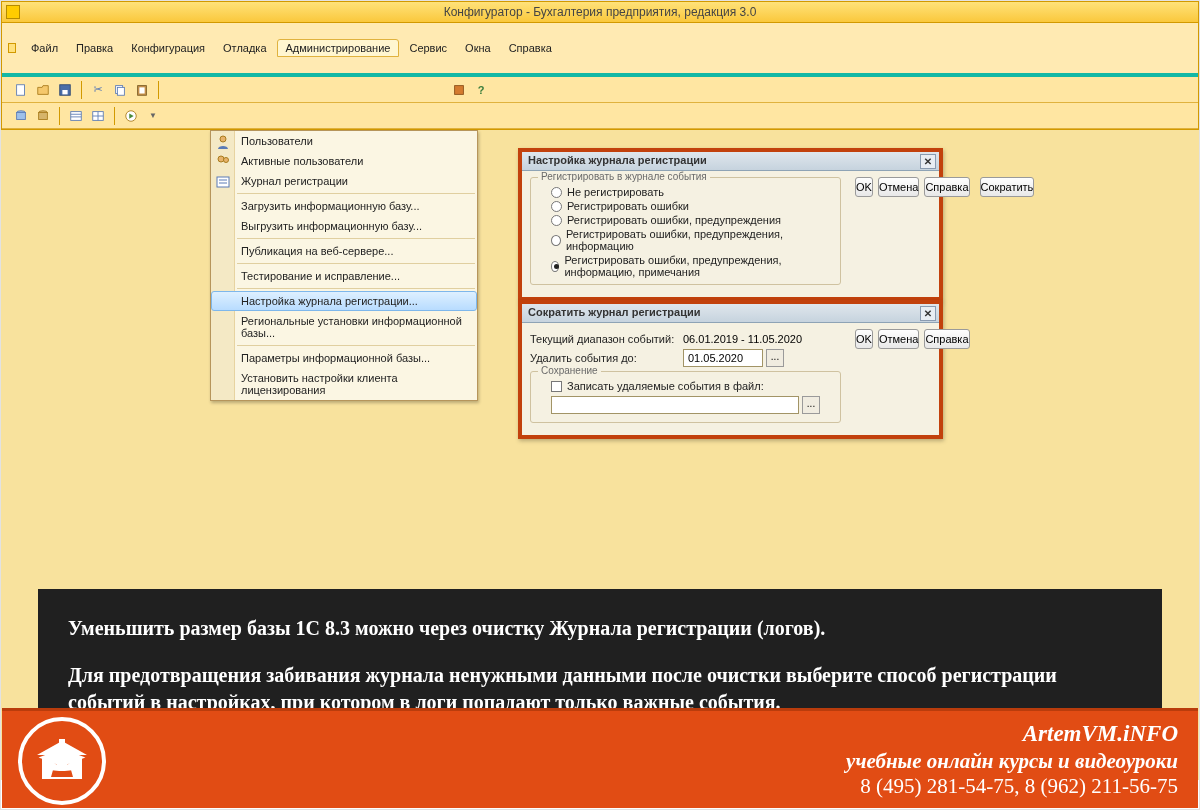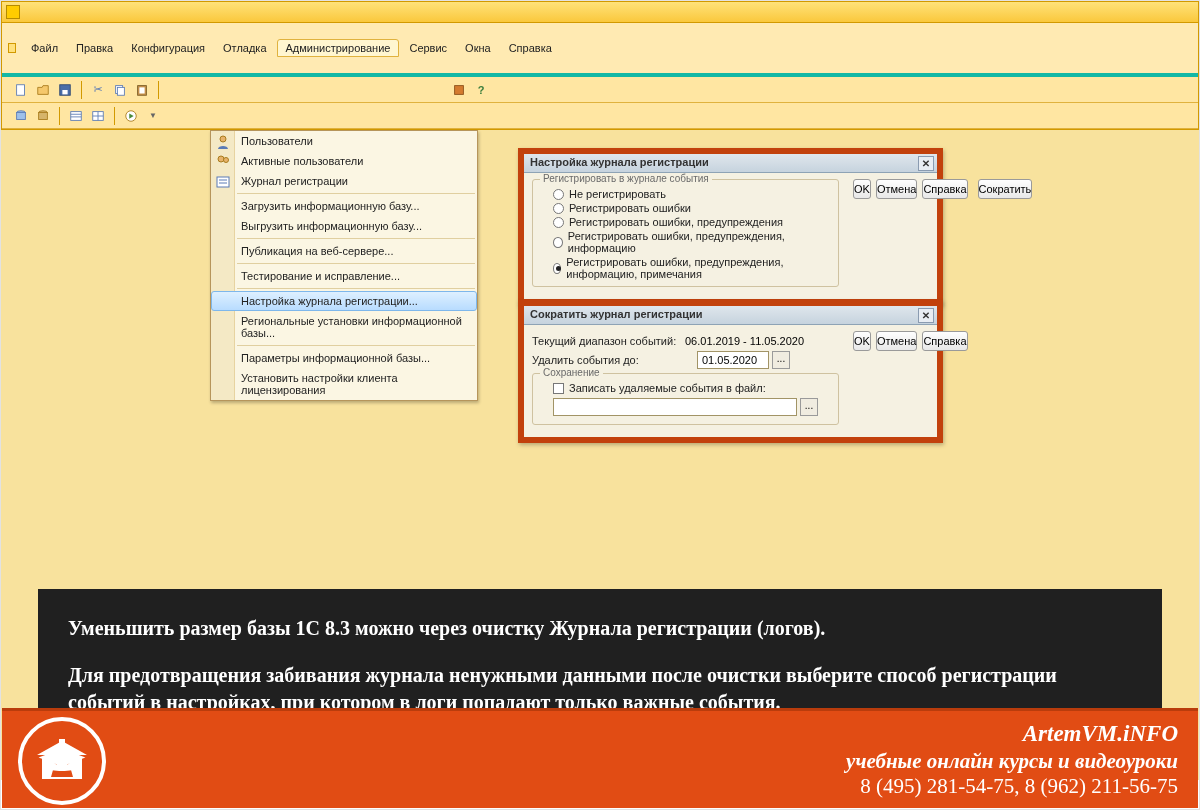--- a/index.html
+++ b/index.html
@@ -90,21 +90,21 @@
     height:1px;
     background:#e0cfa0;
     margin:2px 2px 2px 26px;
   }
   .ddicon { position:absolute; left:4px; top:3px; width:16px; height:16px;}
 
   
   .dialog {
     position:absolute;
     background:#f5f1e2;
-    border:6px solid #c2410c;
+    border:4px solid #c2410c;
     box-shadow:1px 2px 4px rgba(0,0,0,.25);
   }
   .dlg-title {
     background:linear-gradient(#dfe6ec,#c6d3de);
     border-bottom:1px solid #8ea3b5;
     height:19px;
     padding:2px 6px;
     font-weight:bold;
     color:#333;
     position:relative;
@@ -180,20 +180,21 @@
   .banner .txt .l1 { font-size:23px; font-weight:bold; font-style:italic;}
   .banner .txt .l2 { font-size:21px; font-weight:bold; font-style:italic; margin-top:2px;}
   .banner .txt .l3 { font-size:21px; font-weight:normal; margin-top:0;}
 </style>
 </head>
 <body>
 
 <div class="app">
   <div class="titlebar">
     <span class="appicon"></span>
+    <span>Конфигуратор - Бухгалтерия предприятия, редакция 3.0</span>
   </div>
 
   <div class="menubar">
     <span class="pin"></span>
     <span class="menuitem"><span>Файл</span></span>
     <span class="menuitem"><span>Правка</span></span>
     <span class="menuitem"><span>Конфигурация</span></span>
     <span class="menuitem"><span>Отладка</span></span>
     <span class="menuitem open"><span>Администрирование</span></span>
     <span class="menuitem"><span>Сервис</span></span>
@@ -371,21 +372,21 @@
       <span class="dlg-close">✕</span>
     </div>
     <div class="dlg-body">
       <div class="dlg-left">
         <div class="lblrow">
           <span class="lbl">Текущий диапазон событий:</span>
           <span>06.01.2019 - 11.05.2020</span>
         </div>
         <div class="lblrow">
           <span class="lbl">Удалить события до:</span>
-          <input class="txt-in" style="width: 72px; margin-left: 12px;" value="01.05.2020">
+          <input class="txt-in" style="width: 80px;" value="01.05.2020">
           <span class="ellipsis-btn">...</span>
         </div>
         <div class="fieldset" style="margin-top:4px">
           <span class="legend">Сохранение</span>
           <div class="radio-row">
             <span class="check"></span>
             <span>Записать удаляемые события в файл:</span>
           </div>
           <div class="lblrow" style="margin-top:4px">
             <input class="txt-in" style="flex: 1 1 0%;" value="">

